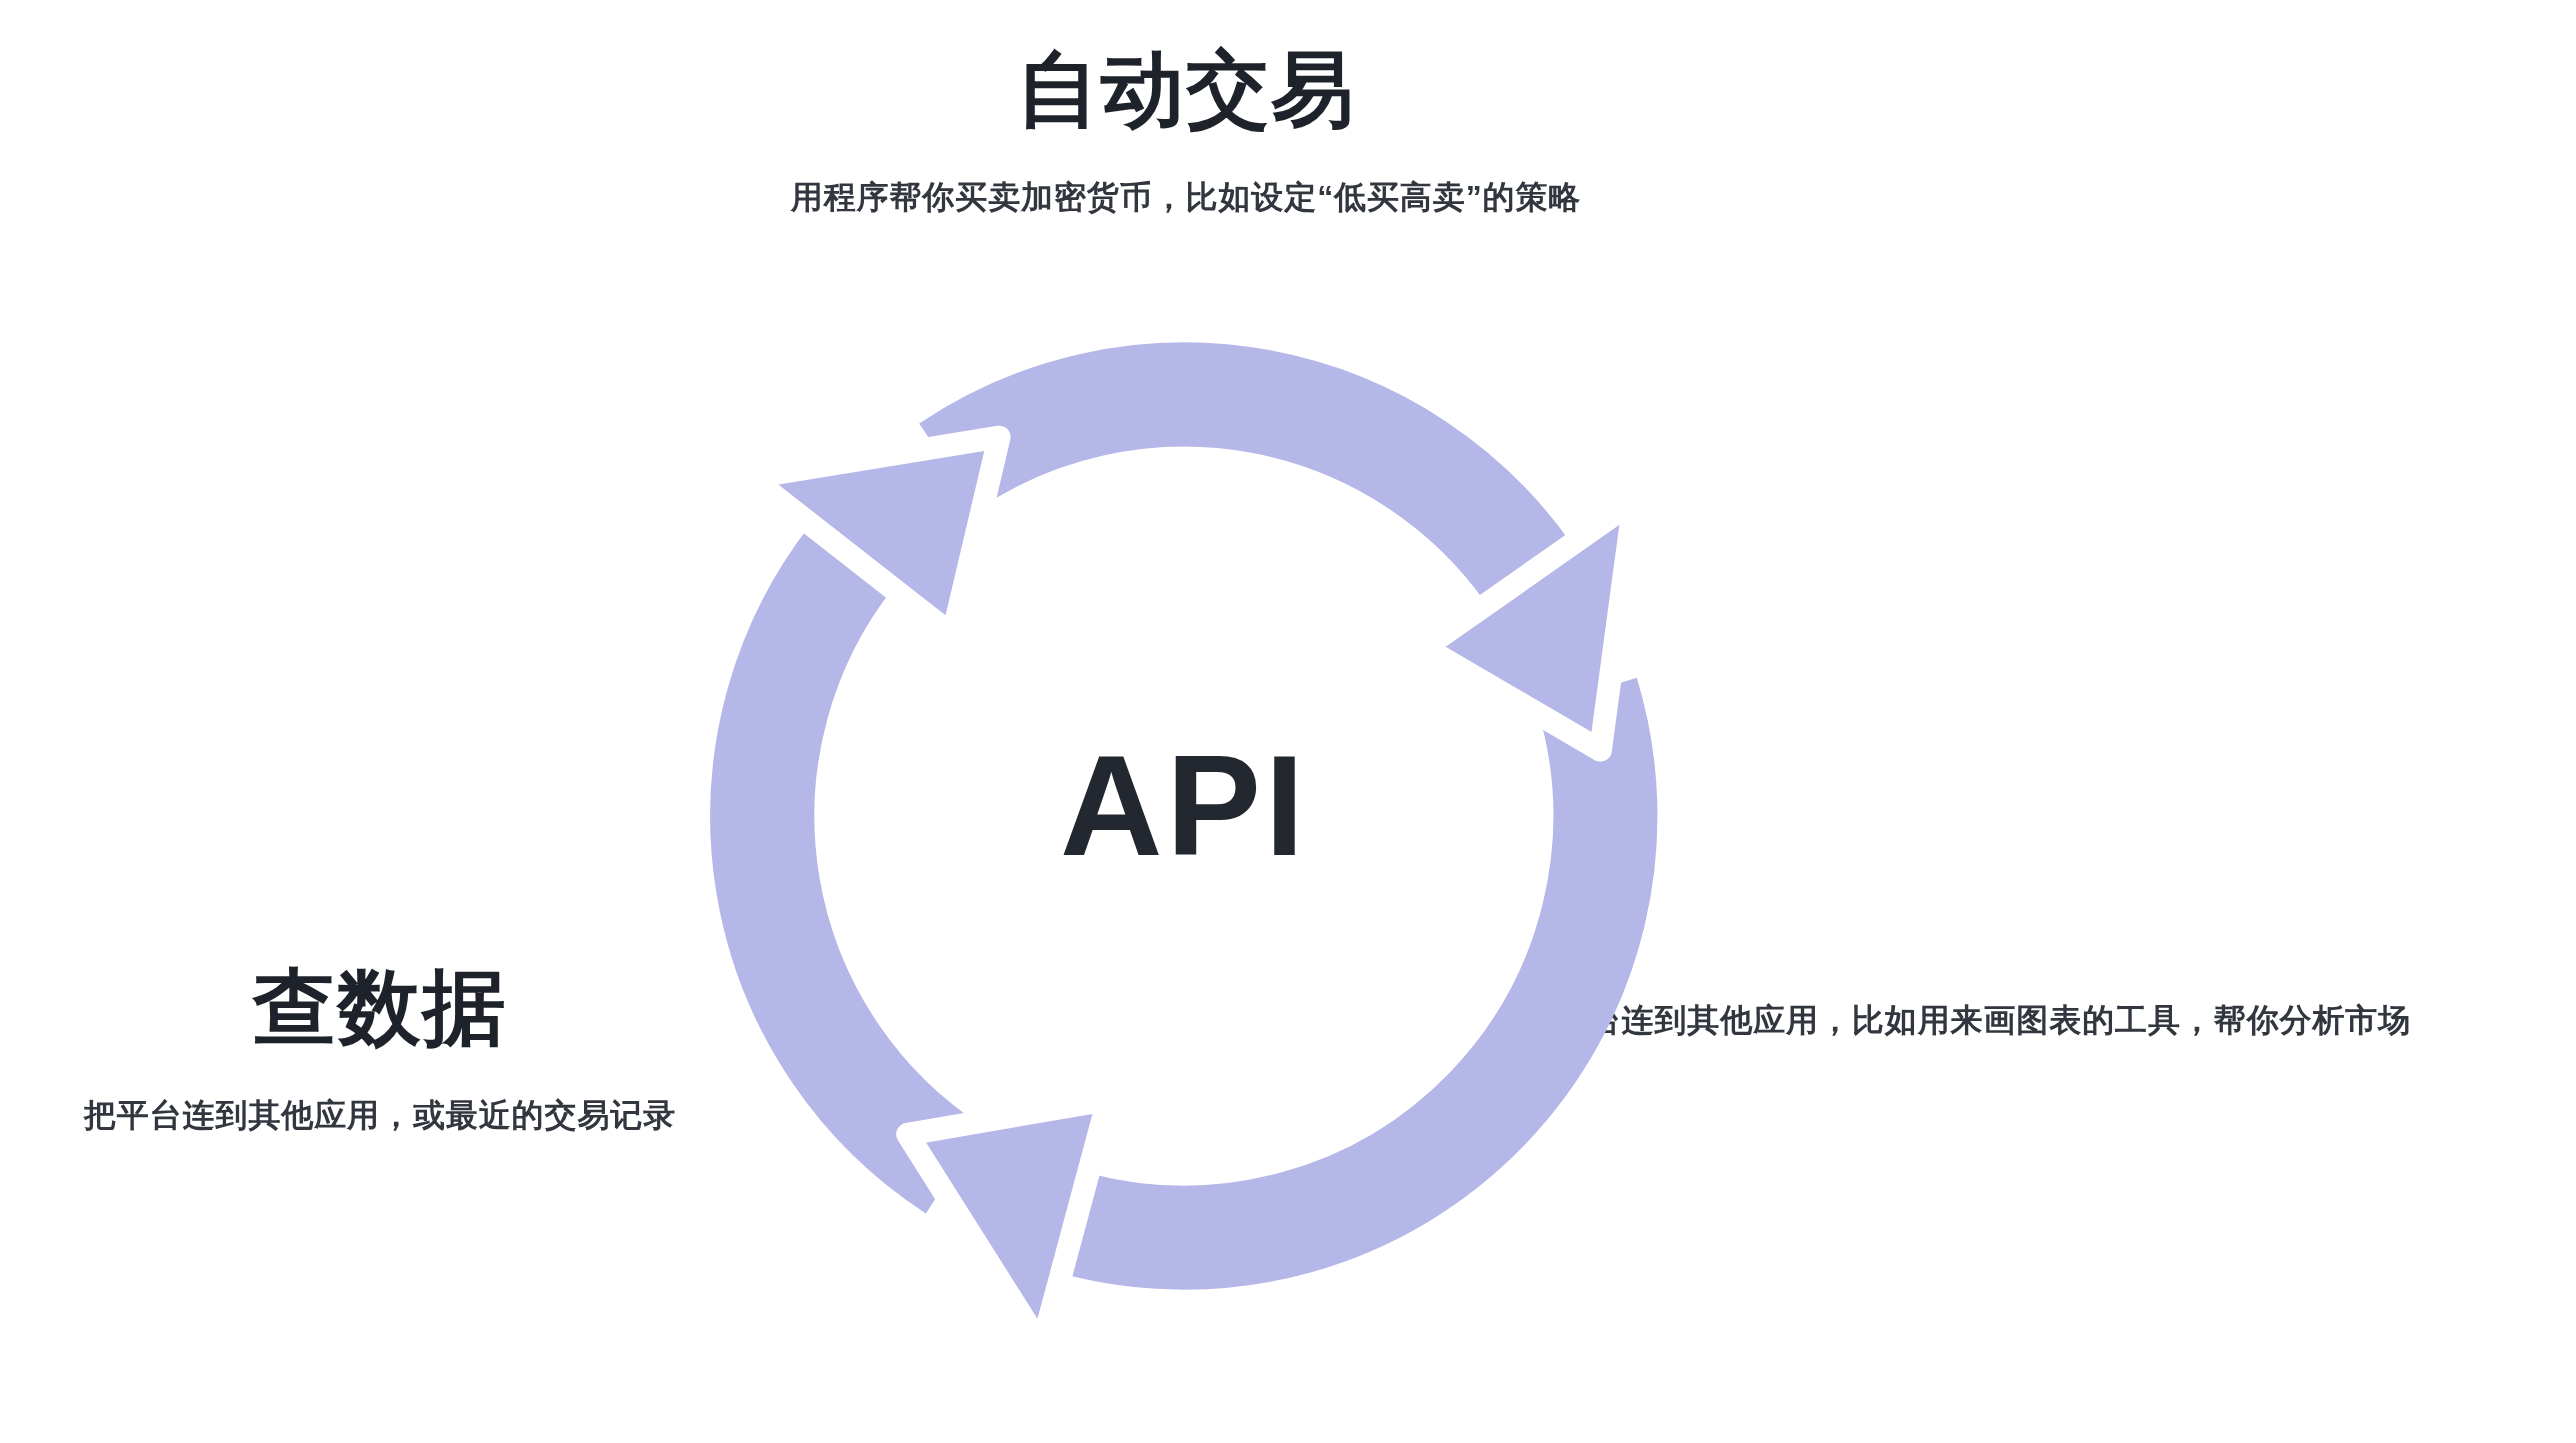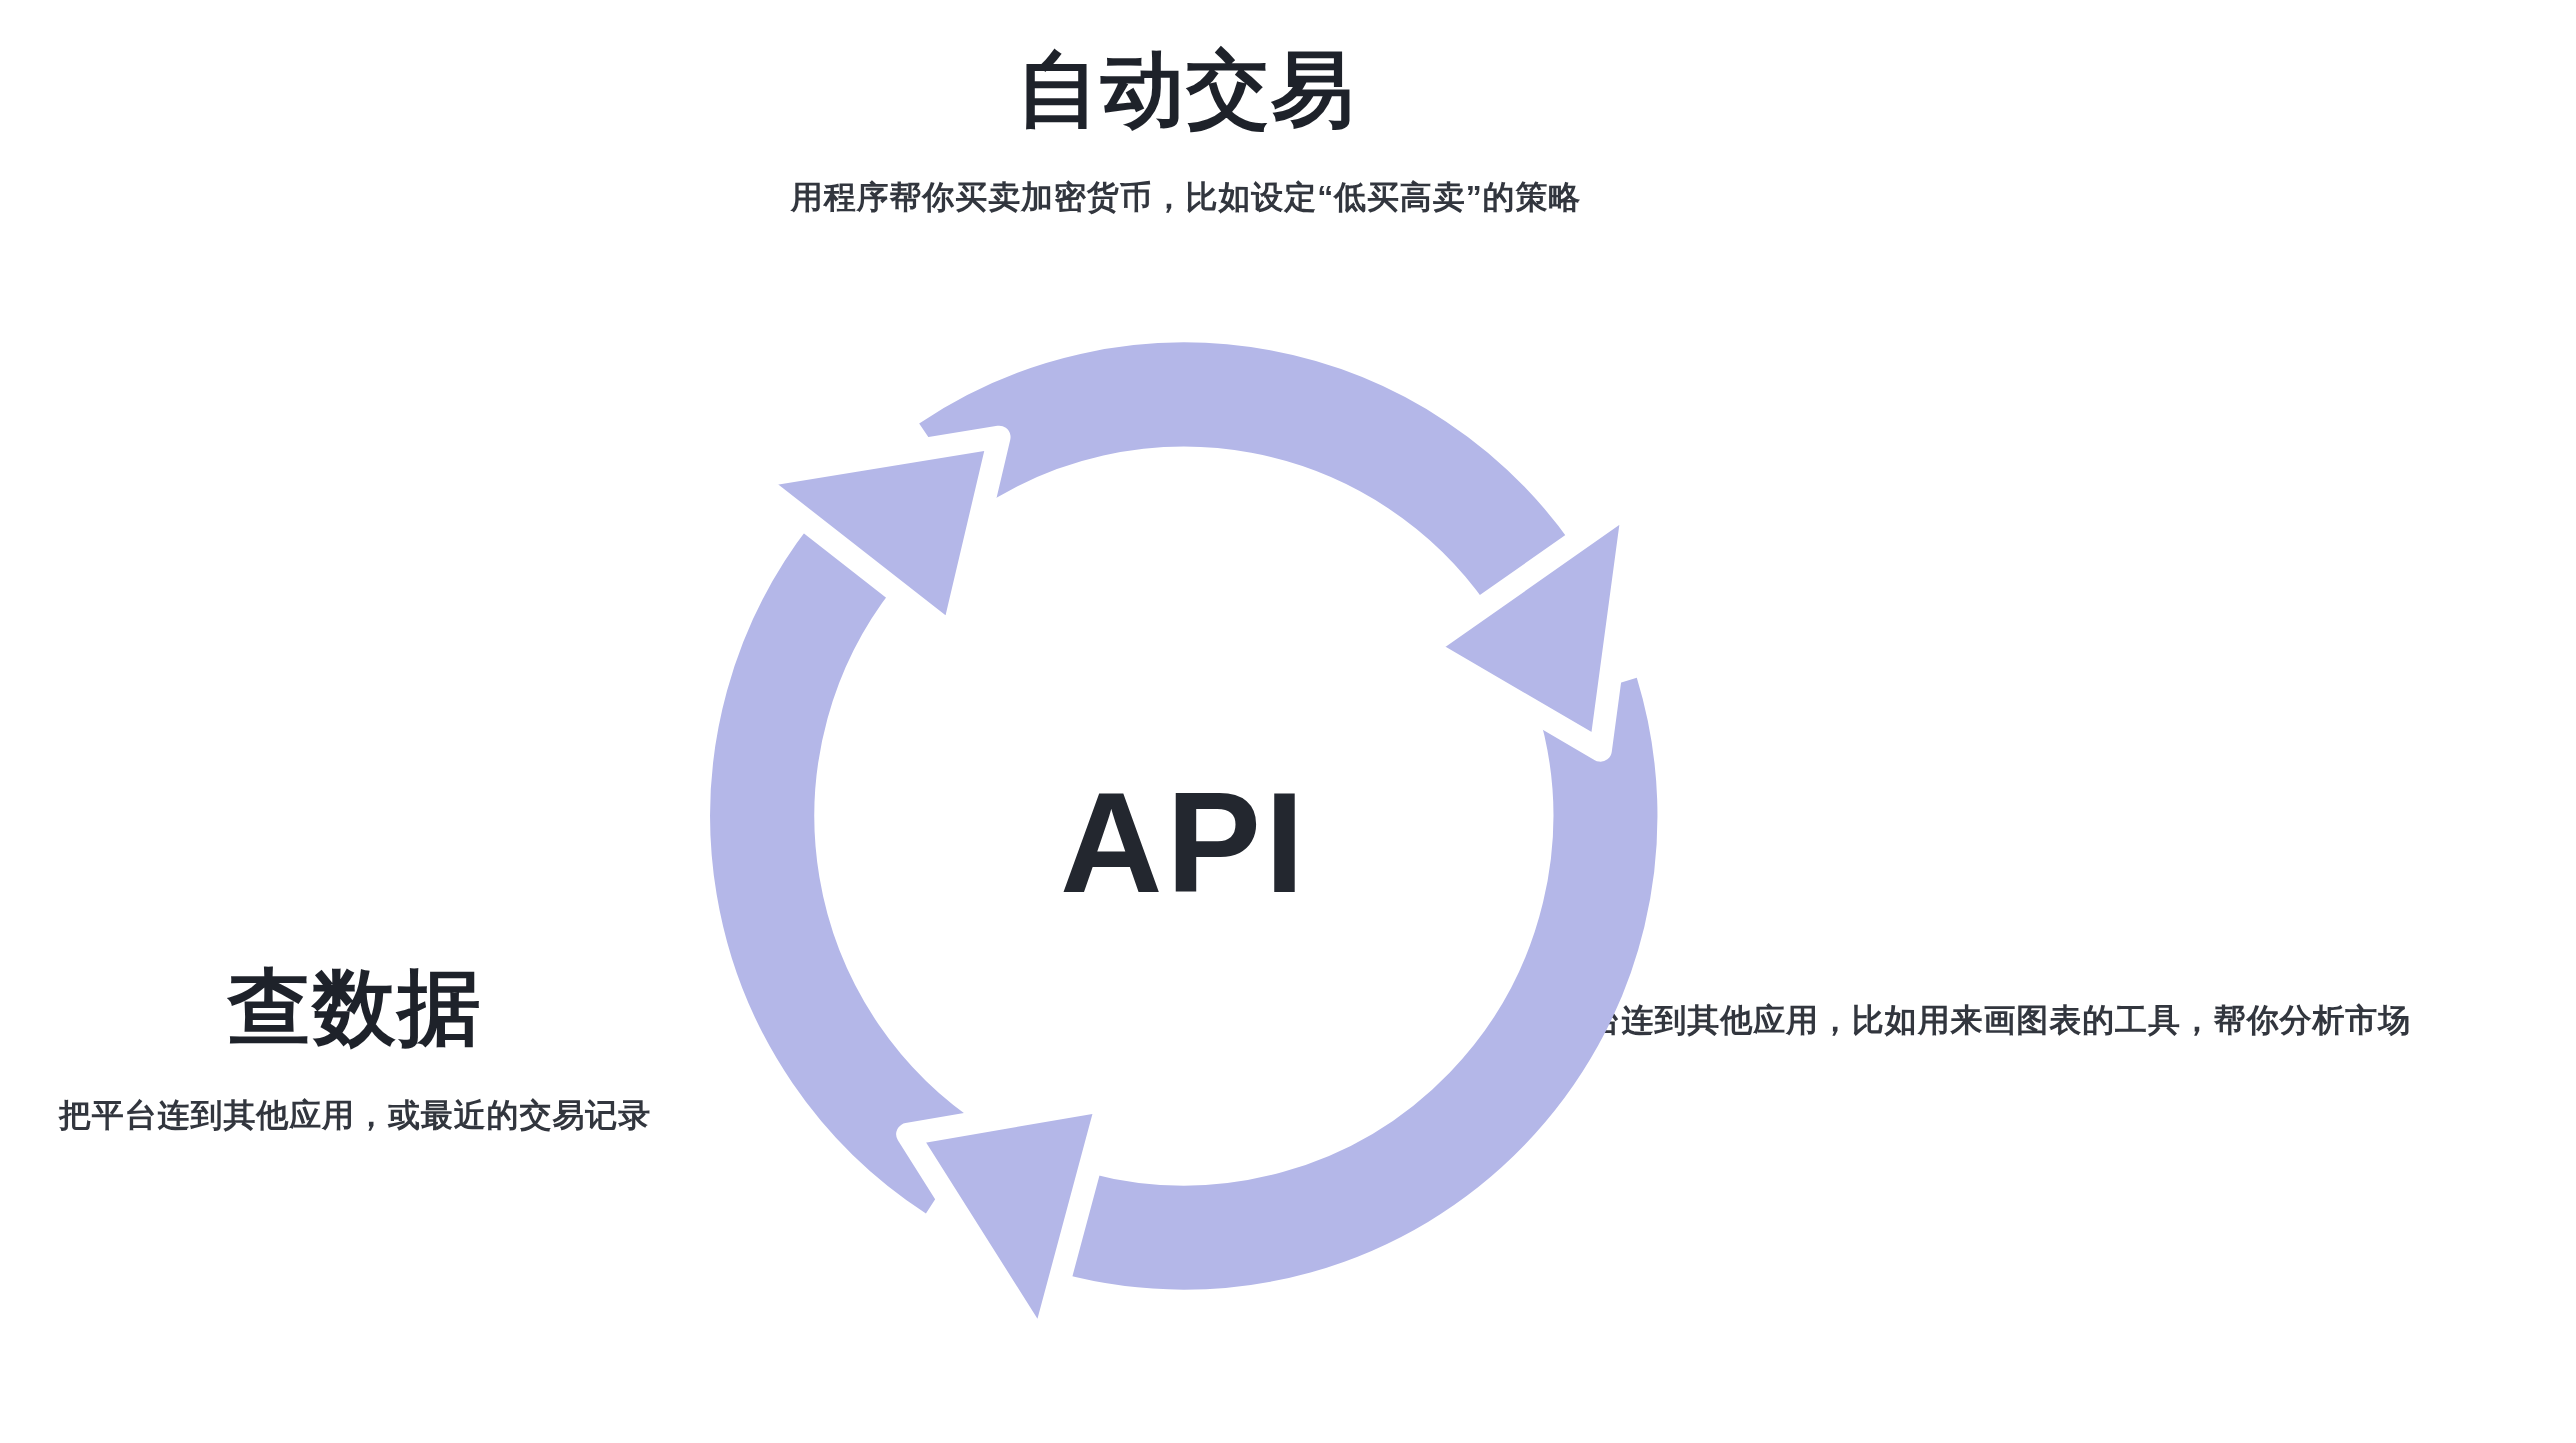--- a/index.html
+++ b/index.html
@@ -37,21 +37,21 @@
   }
   .node-desc {
     margin-top: 38px;
     font-size: 32px;
     font-weight: 700;
     color: var(--text-body);
     line-height: 1.4;
     letter-spacing: 0.9px;
   }
   .node-top   { left: 1186px; top: 42px; }
-  .node-left  { left: 355px;  top: 960px; }
+  .node-left  { left: 380px;  top: 960px; }
   .node-right { left: 1967px; top: 960px; }
 
   .cycle-svg {
     position: absolute;
     left: 663px;
     top: 295px;
     width: 1042px;
     height: 1080px;
   }
   .cycle-arc {
@@ -68,21 +68,20 @@
   }
   .center-label {
     position: absolute;
     left: 1184px;
     top: 813px;
     transform: translate(-50%, -54%);
     font-size: 142px;
     font-weight: 800;
     color: #23272f;
     letter-spacing: 3.8px;
-    margin-top: 37px;
   }
 </style>
 </head>
 <body>
 
 <div class="canvas">
 
   <div class="node node-top">
     <div class="node-title">自动交易</div>
     <div class="node-desc">用程序帮你买卖加密货币，比如设定“低买高卖”的策略</div>

